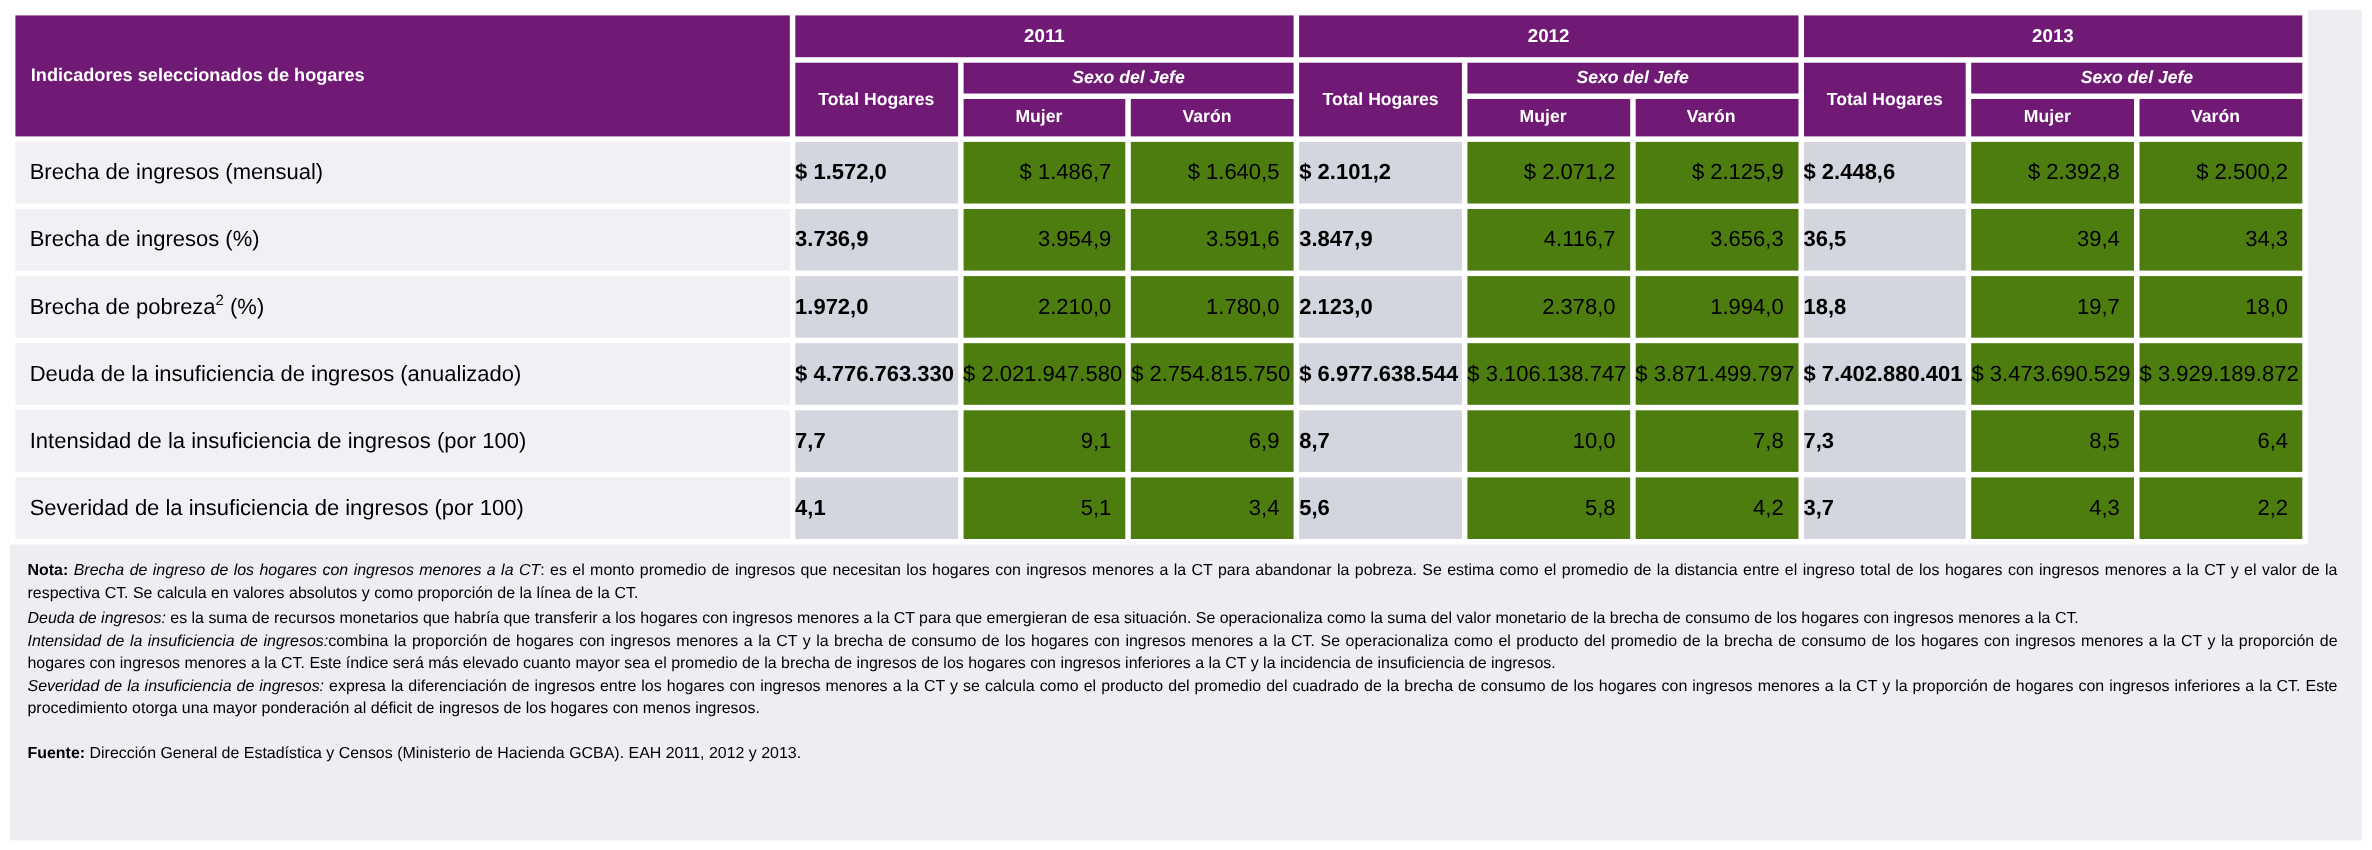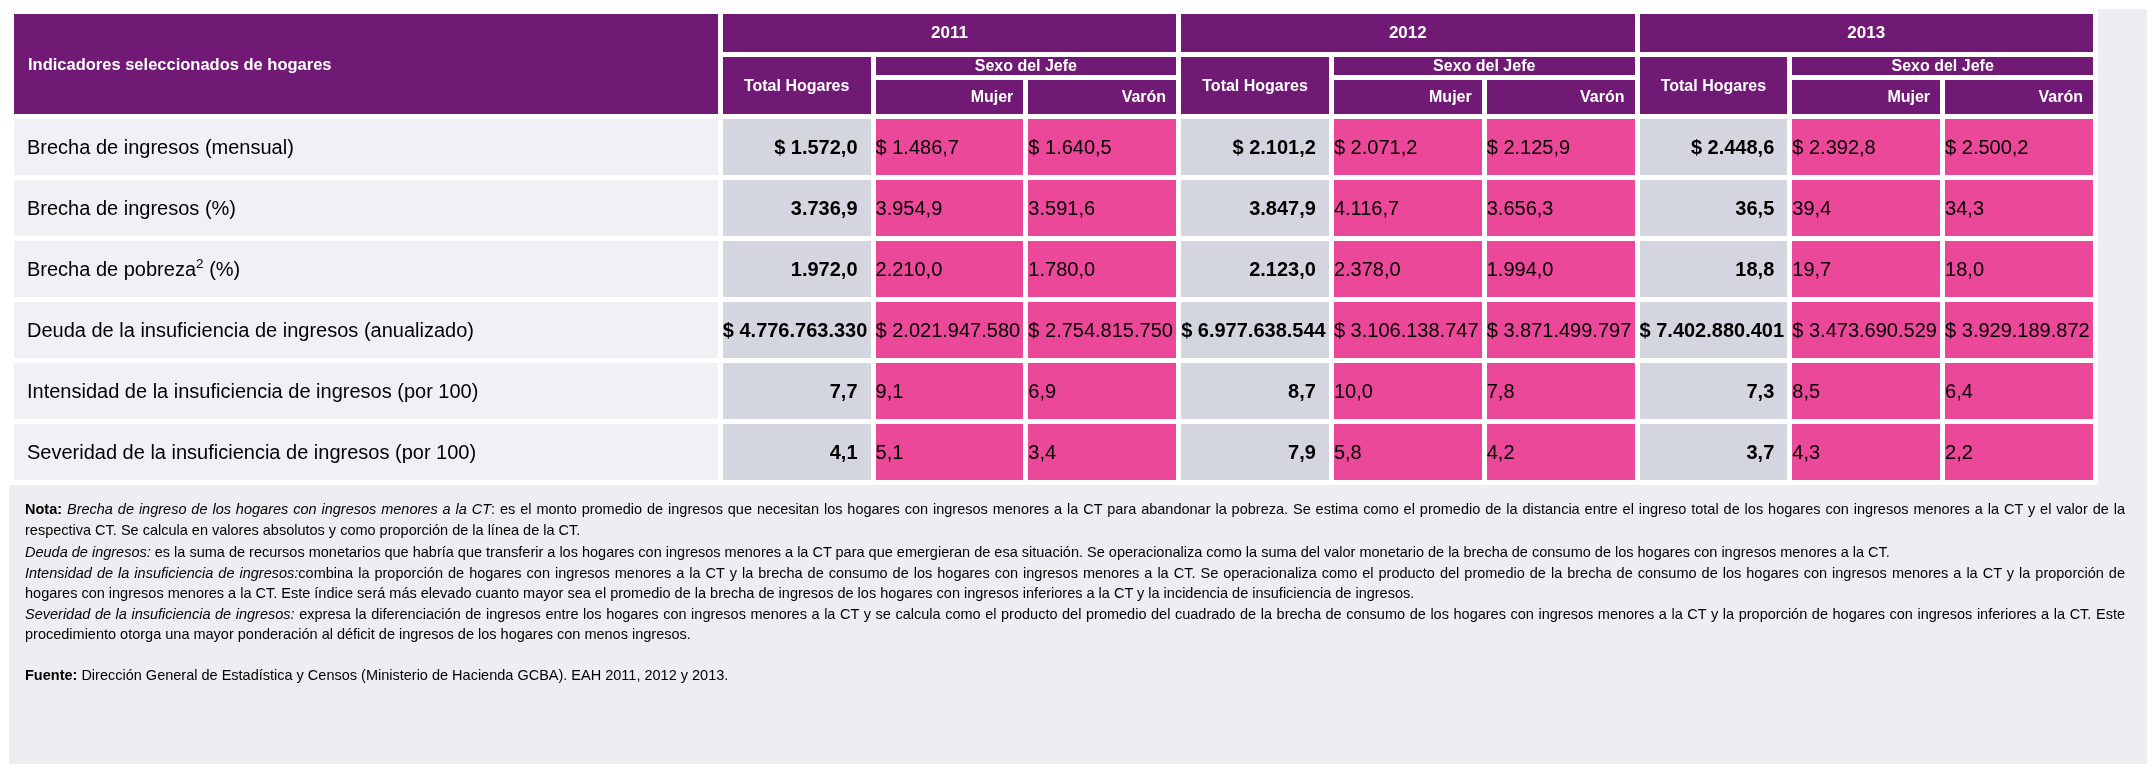--- a/index.html
+++ b/index.html
@@ -37,32 +37,32 @@
   th {
     background: #701a75;
     color: #ffffff;
     font-weight: bold;
     font-size: 16px;
     vertical-align: middle;
   }
   th.year   { height: 38px; font-size: 17px; text-align: center; }
   th.corner { text-align: left; padding-left: 14px; font-size: 16.5px; }
   th.total  { text-align: center; padding: 0 6px; }
-  th.sexo   { height: 18px; text-align: center; }
-  th.mv     { height: 34px; text-align: right; padding-right: 10px; }
+  th.sexo   { height: 28px; text-align: center; font-style: italic; }
+  th.mv     { height: 34px; text-align: center; padding-right: 10px; }
 
   td {
     height: 56px;
     font-size: 20px;
     vertical-align: middle;
     white-space: nowrap;
   }
   td.lbl { background: #F0F0F5; text-align: left;  padding-left: 13px; }
-  td.tot { background: #D3D6DF; text-align: right; padding-right: 13px; font-weight: bold; }
-  td.val { background: #ec4899; padding-right: 13px; }
+  td.tot { background: #D3D6DF; padding-right: 13px; font-weight: bold; }
+  td.val { background: #4d7c0f; text-align: right; padding-right: 13px; }
 
   .notes {
     padding: 14px 22px 0 16px;
     font-size: 14.5px;
     line-height: 1.42;
   }
   .fgt-note { margin-bottom: 14px; }
   .nota-block { text-align: justify; }
   .nota-block p { margin: 0; }
   .nota-block .sp { margin-bottom: 2px; }
@@ -172,21 +172,21 @@
         <td class="val">7,8</td>
         <td class="tot">7,3</td>
         <td class="val">8,5</td>
         <td class="val">6,4</td>
       </tr>
       <tr>
         <td class="lbl"><span>Severidad de la insuficiencia de ingresos (por 100)</span><sup></sup><span></span></td>
         <td class="tot">4,1</td>
         <td class="val">5,1</td>
         <td class="val">3,4</td>
-        <td class="tot">7,9</td>
+        <td class="tot">5,6</td>
         <td class="val">5,8</td>
         <td class="val">4,2</td>
         <td class="tot">3,7</td>
         <td class="val">4,3</td>
         <td class="val">2,2</td>
       </tr>
     </tbody>
   </table>
 
   <div class="notes">

